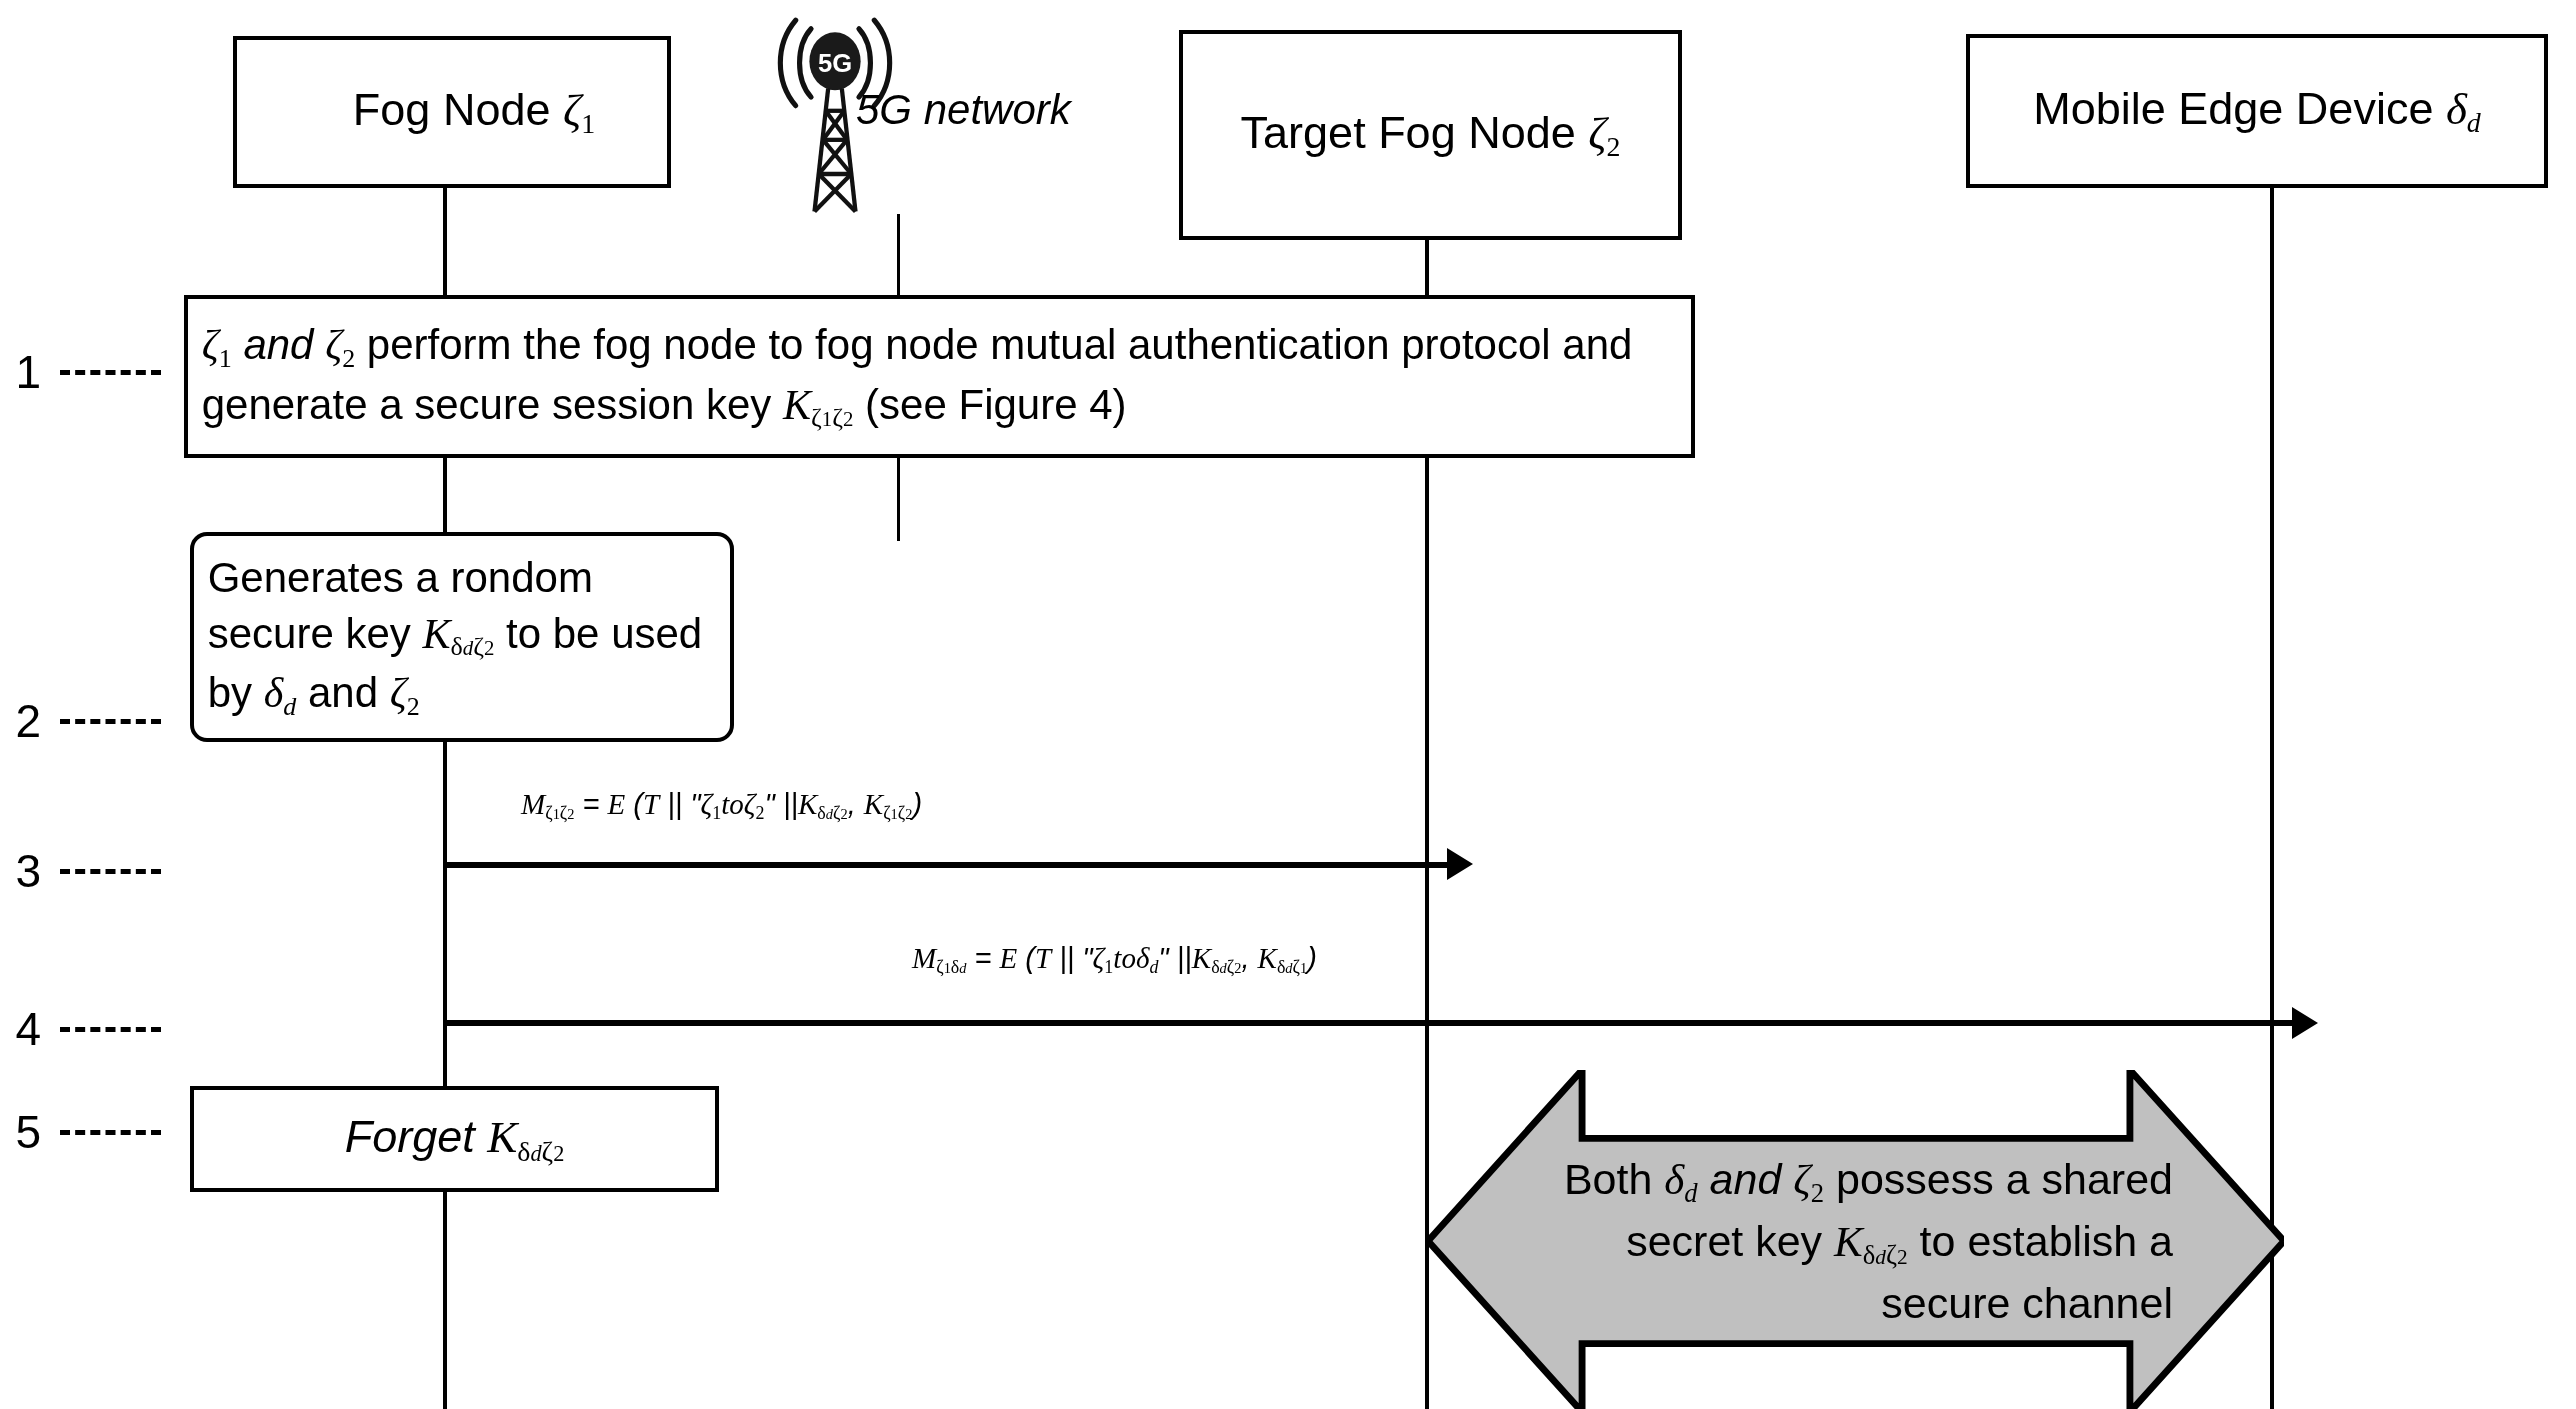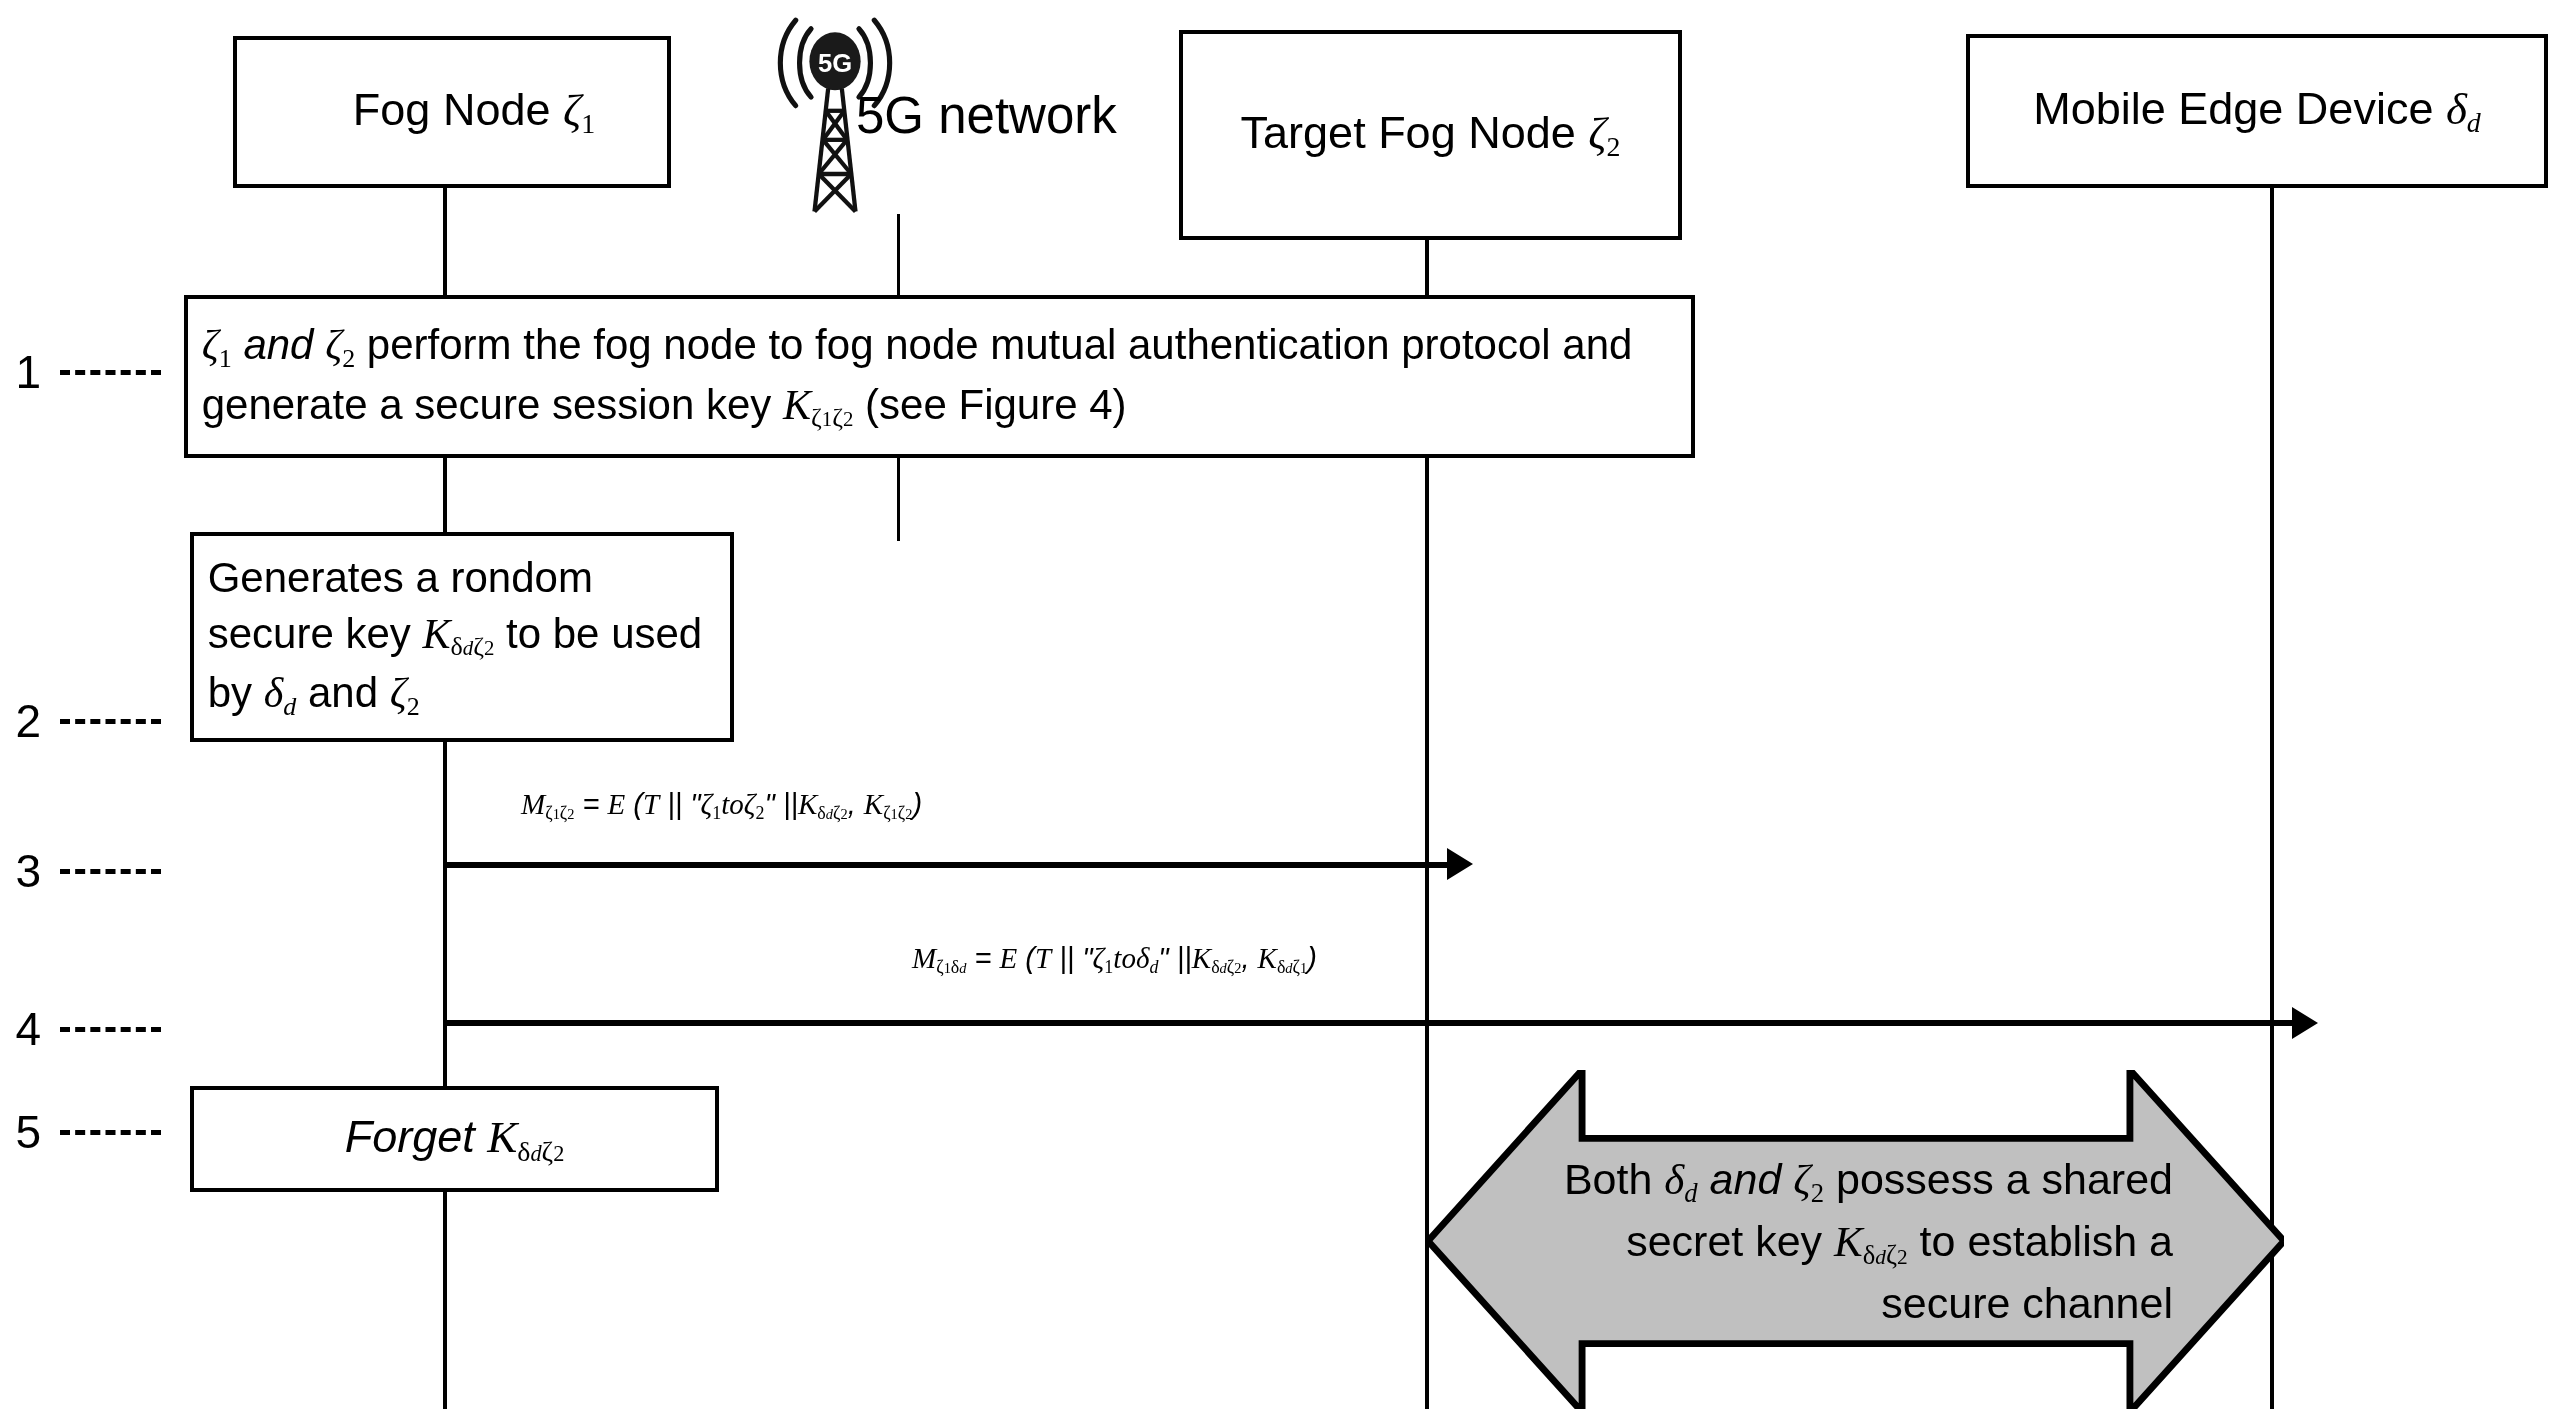--- a/index.html
+++ b/index.html
@@ -120,22 +120,23 @@
     font-size: 43px;
     line-height: 1.38;
     padding: 0 111px;
     box-sizing: border-box;
   }
 
   
   .tower-icon { position: absolute; }
   .tower-label {
     position: absolute;
-    font-size: 51px;
+    font-size: 42px;
     white-space: nowrap;
+    font-style: italic;
   }
 
   
   .mi { font-style: italic; }
   .sub {
     font-size: 0.62em;
     vertical-align: -0.30em;
     font-style: italic;
   }
   .subn {
@@ -211,21 +212,21 @@
       perform the fog node to fog node mutual authentication protocol and generate a secure session key
       <span class="serif-math">K<span class="subn">ζ<span style="font-size:0.8em">1</span>ζ<span style="font-size:0.8em">2</span></span></span>
       (see Figure 4)
     </span>
   </div>
 
   <div class="step-marker" style="left:15.4px; top:698px;">
     <span>2</span>
     <span class="dashes"></span>
   </div>
-  <div class="note-box" style="left:190px; top:532px; width:544px; height:210px;">
+  <div class="note-box" style="left:190px; top:532px; width:544px; height:210px;border-radius:17px;">
     <span>
       Generates a rondom secure key
       <span class="serif-math">K<span class="subn">δ<span style="font-size:0.8em;font-style:italic">d</span>ζ<span style="font-size:0.8em">2</span></span></span>
       to be used by <span class="serif-math">δ<span class="sub">d</span></span> and <span class="serif-math">ζ<span class="subn">2</span></span>
     </span>
   </div>
 
   <div class="step-marker" style="left:15.4px; top:848px;">
     <span>3</span>
     <span class="dashes"></span>

